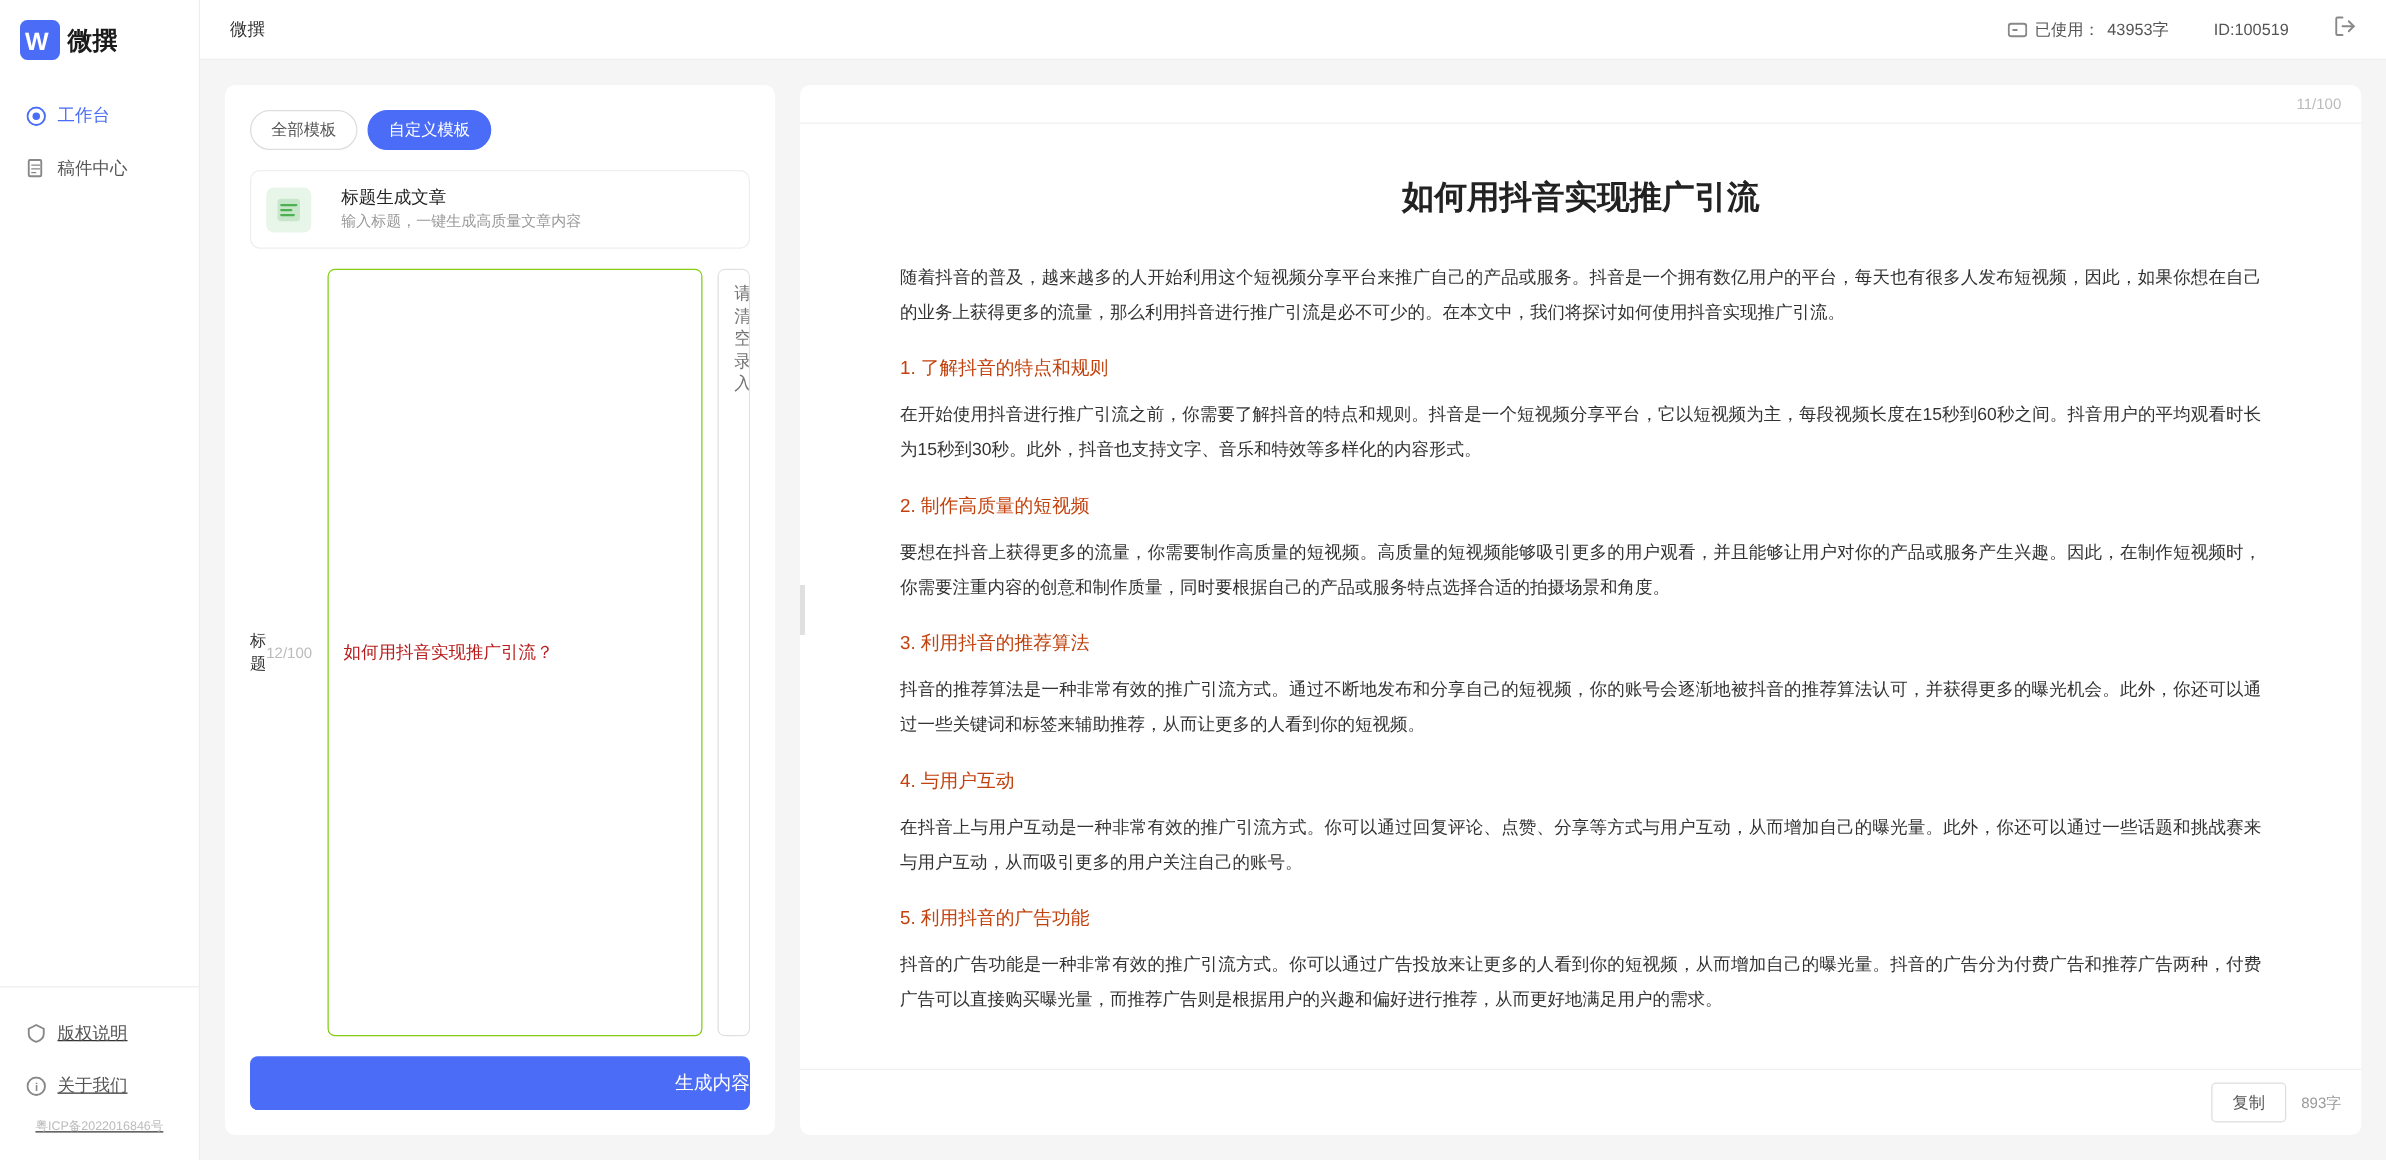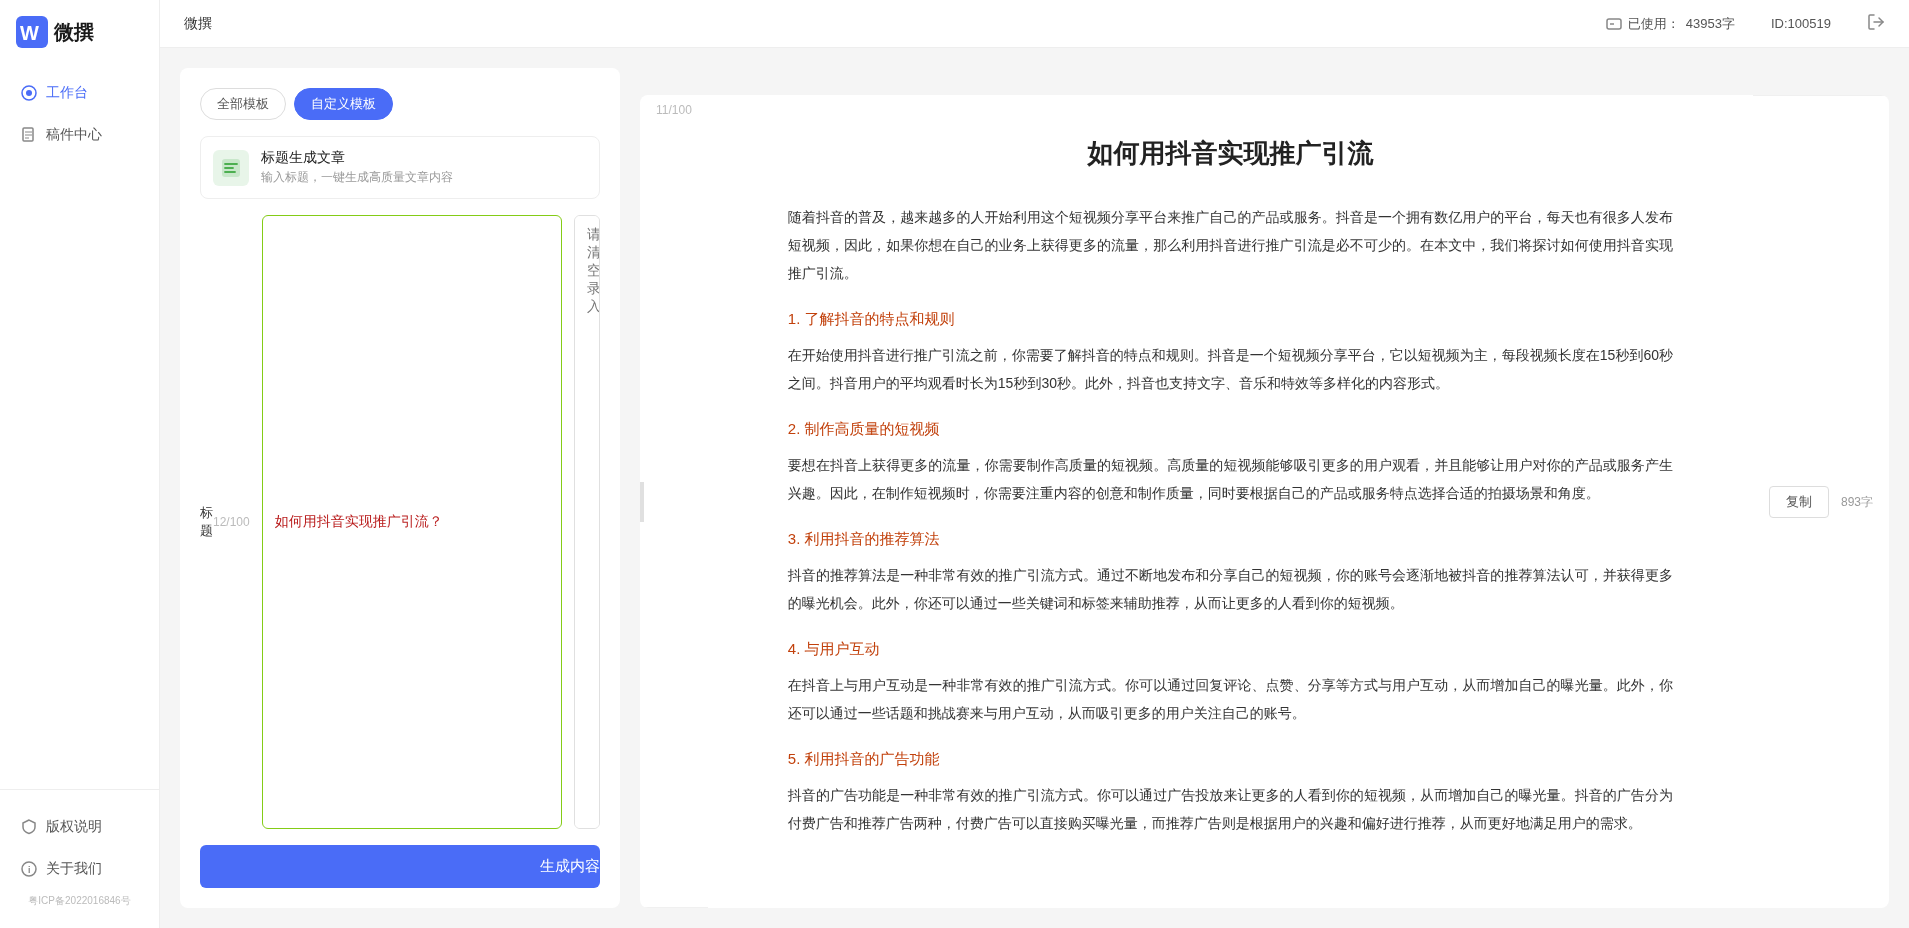--- a/index.html
+++ b/index.html
@@ -56,20 +56,21 @@
     .sidebar-icon {
       width: 18px;
       height: 18px;
       display: flex;
       align-items: center;
       justify-content: center;
     }
     .sidebar-footer {
       padding: 16px 0;
       border-top: 1px solid #eee;
+      text-decoration: underline;
     }
     .icp-text {
       font-size: 10px;
       color: #bbb;
       text-align: center;
       padding: 4px 0;
     }
 
     
     .main-container {
@@ -149,21 +150,21 @@
     }
     .tab-btn.active {
       background: #4a6cf7;
       color: #fff;
       border-color: #4a6cf7;
     }
 
     .template-card {
       display: flex;
       align-items: center;
-      gap: 12px;
+      gap: 24px;
       padding: 12px;
       border: 1px solid #eee;
       border-radius: 8px;
       cursor: pointer;
     }
     .template-icon {
       width: 36px;
       height: 36px;
       background: #e8f5e9;
       border-radius: 6px;
@@ -238,23 +239,22 @@
       text-align: right;
     }
 
     
     .right-panel {
       flex: 1;
       background: #fff;
       border-radius: 8px;
       overflow: hidden;
       display: flex;
-      flex-direction: row;
+      flex-direction: column;
       position: relative;
-      margin-top: 27px;
     }
     .article-header {
       display: flex;
       justify-content: flex-end;
       padding: 8px 16px;
       border-bottom: 1px solid #f0f0f0;
       font-size: 12px;
       color: #bbb;
     }
     .article-body {

